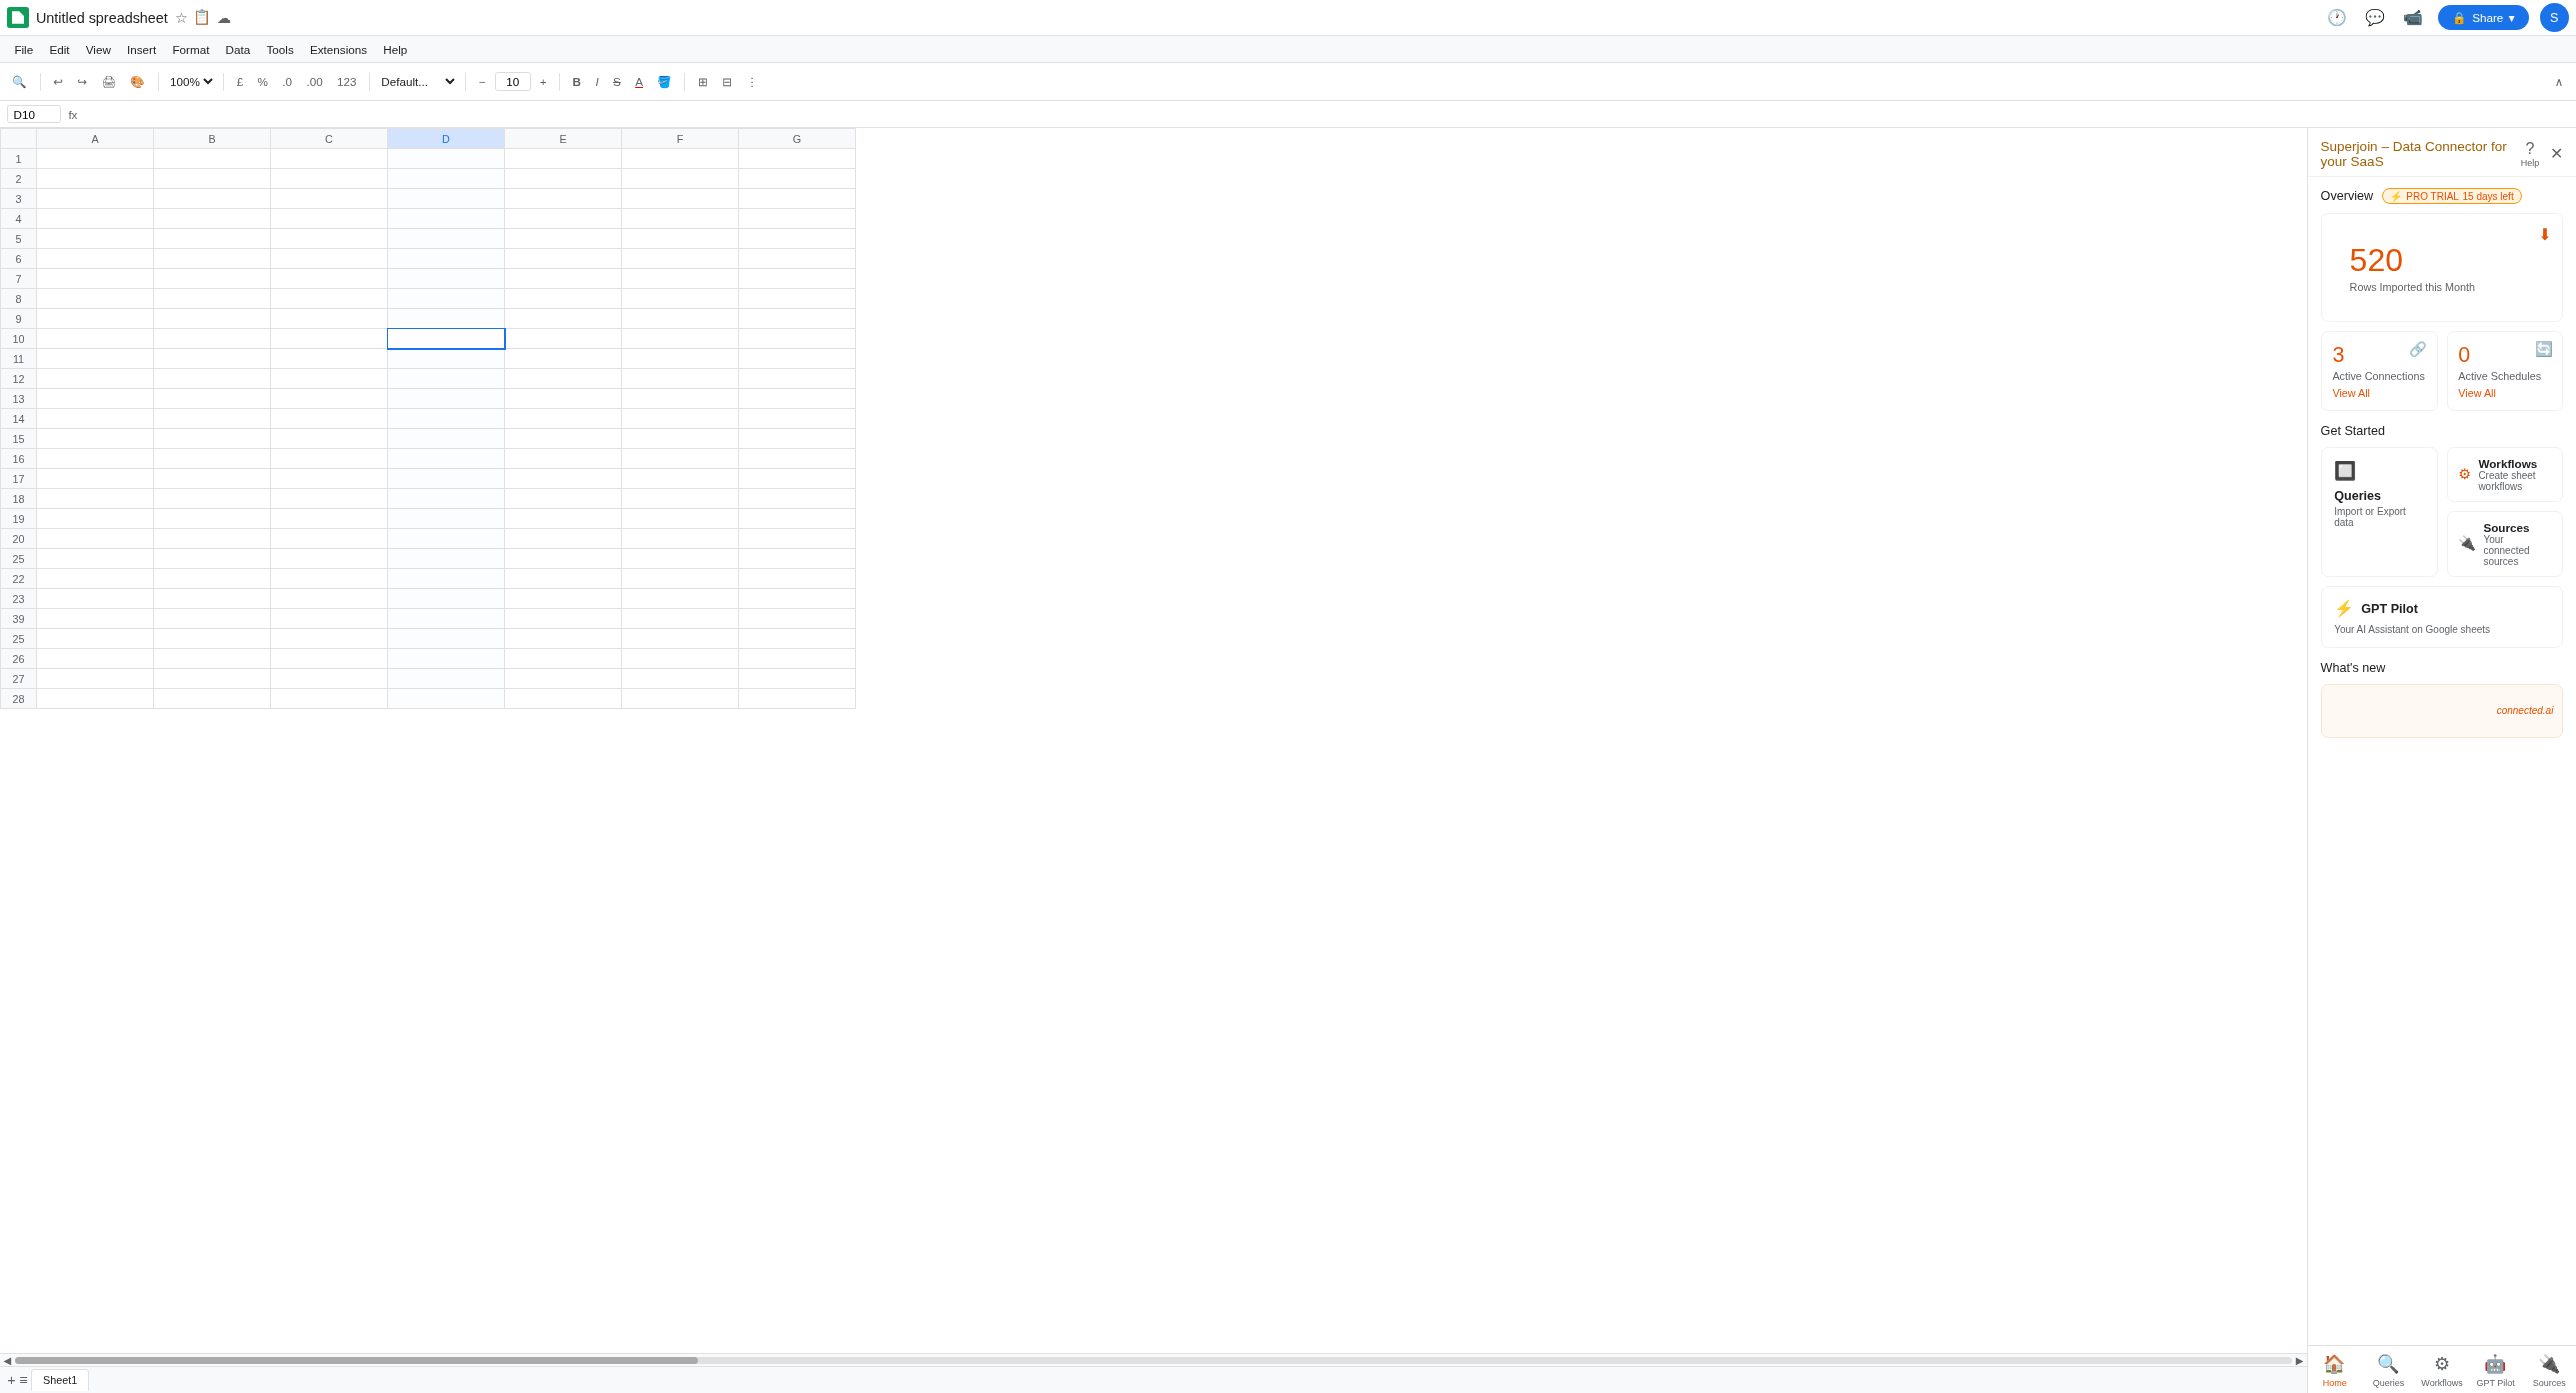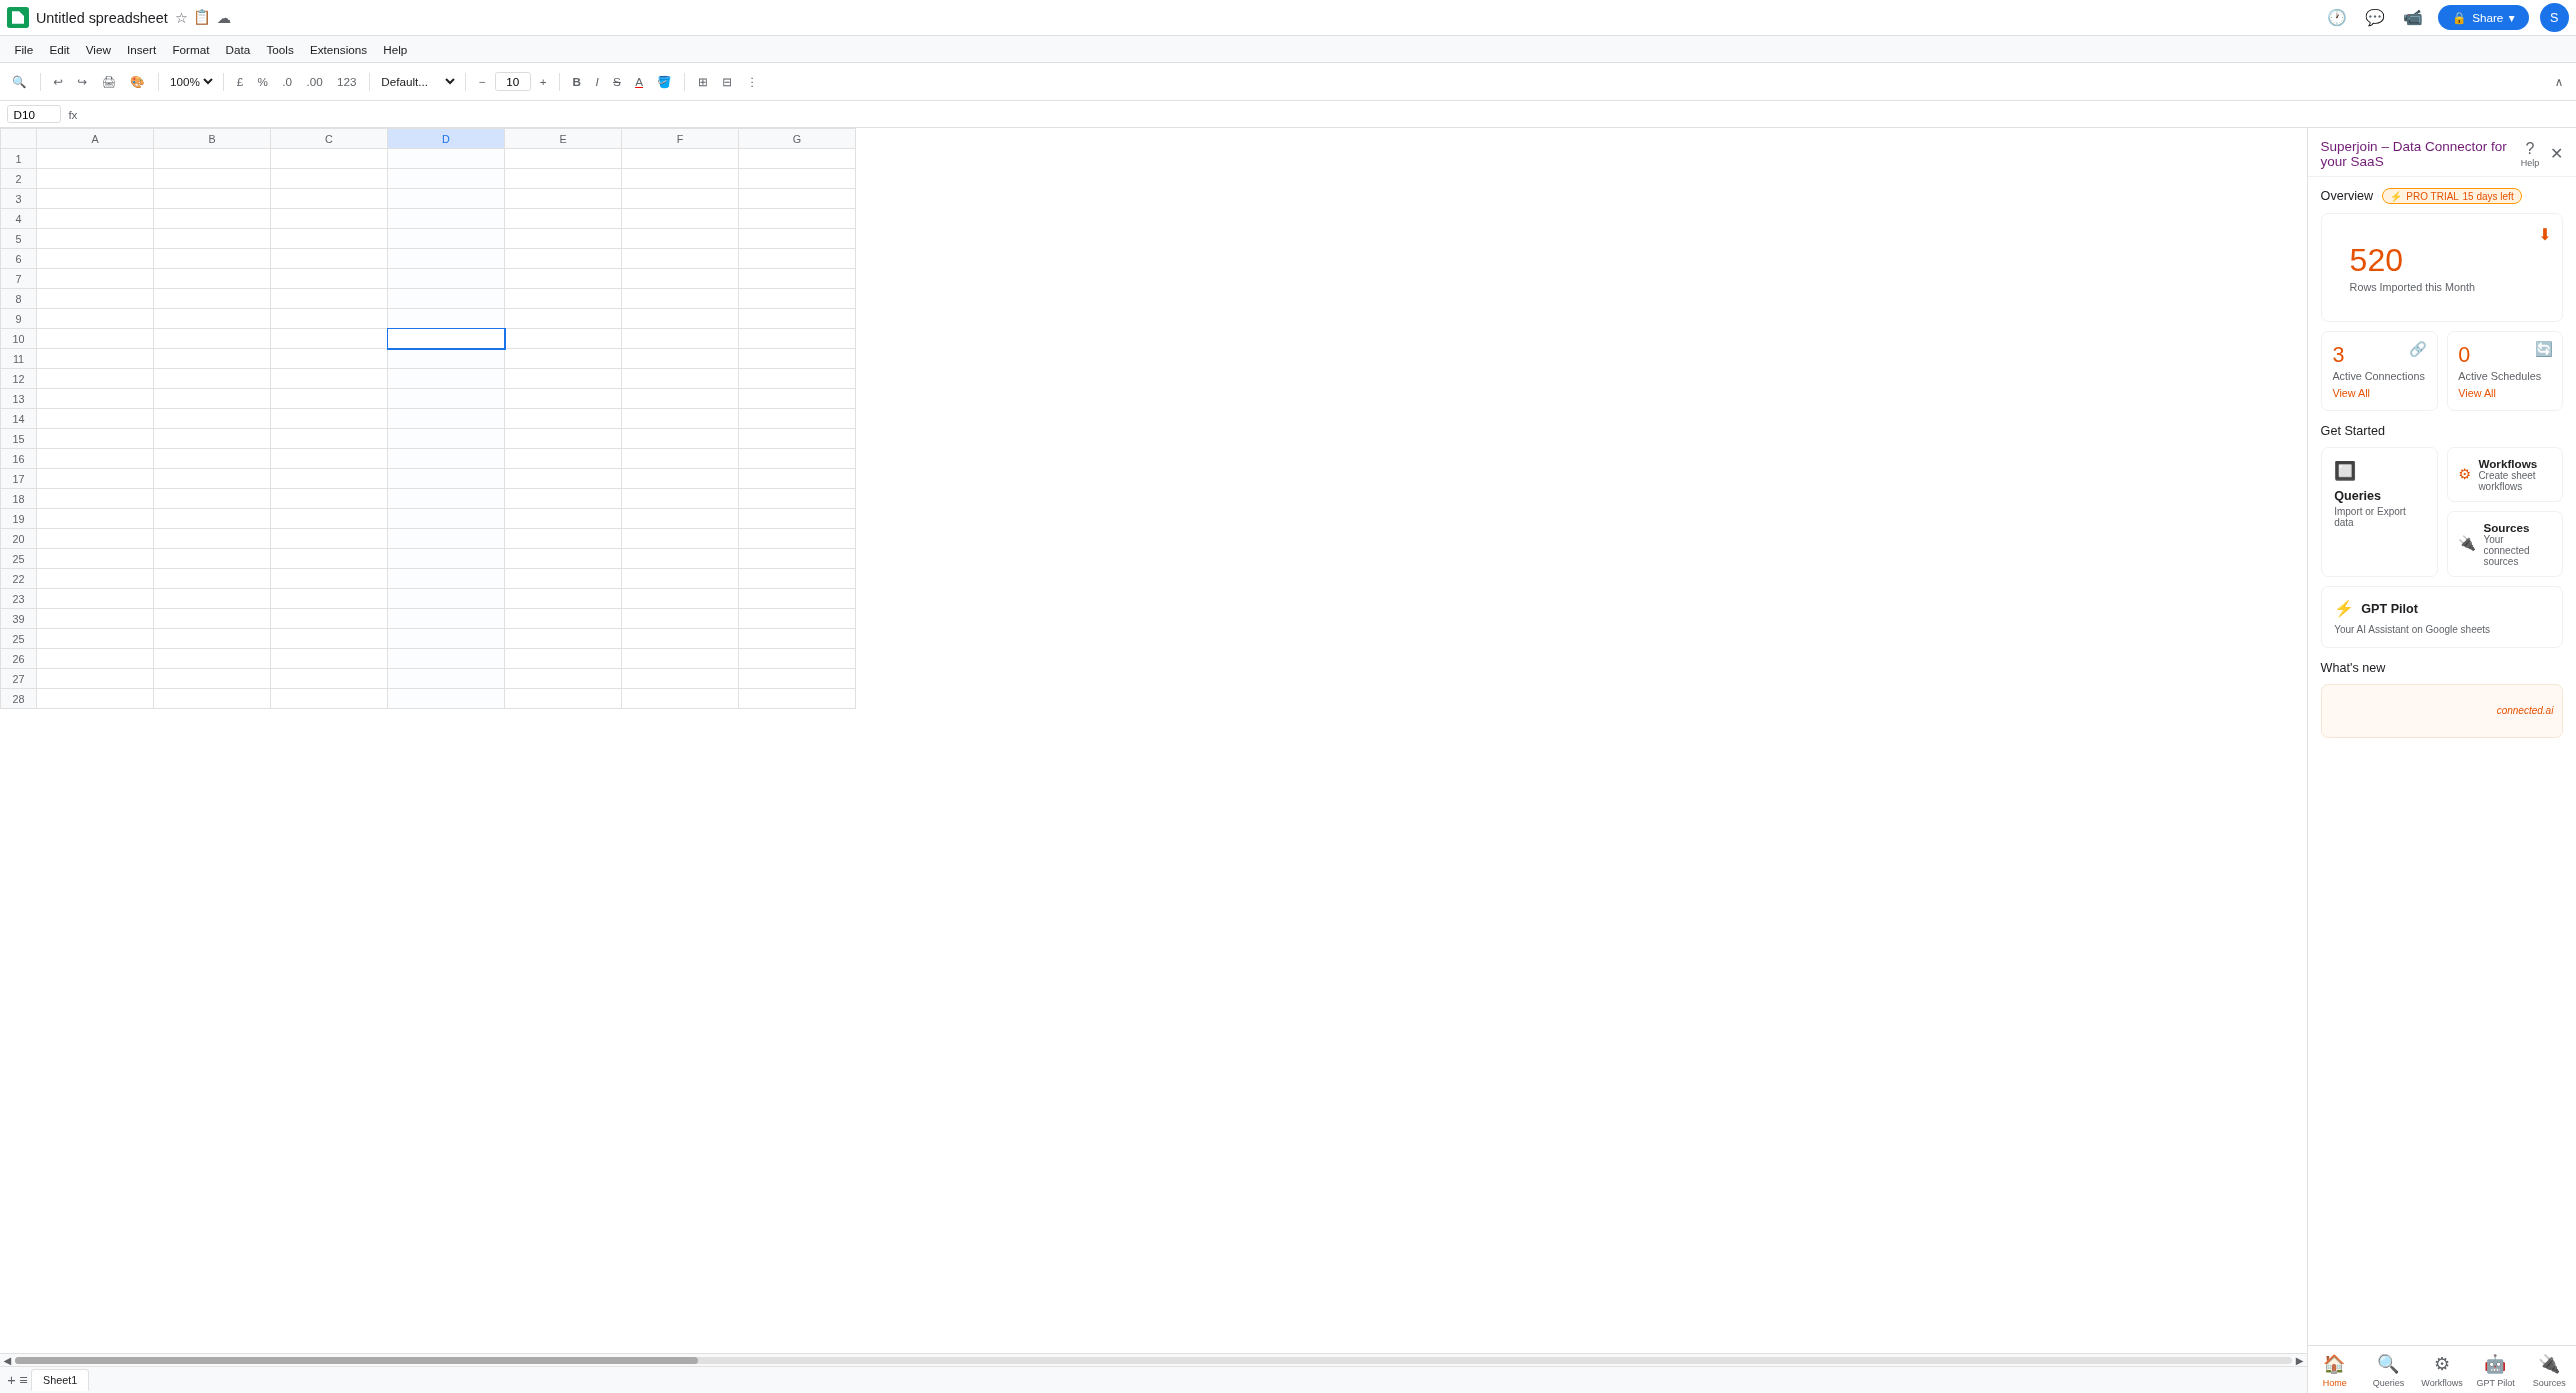--- a/index.html
+++ b/index.html
@@ -51,21 +51,21 @@
     .col-D { min-width: 72px; background: #e8f0fe22; }
 
     
     .sheet-tabs { display: flex; align-items: center; background: #f8f9fa; border-top: 0.9px solid #e0e0e0; height: 27px; padding: 0 7.2px; gap: 3.6px; }
     .sheet-tab { padding: 3.6px 10.8px; font-size: 10.8px; color: #202124; cursor: pointer; border-radius: 3.6px 3.6px 0 0; }
     .sheet-tab.active { background: #fff; border: 0.9px solid #e0e0e0; border-bottom: 0.9px solid #fff; }
 
     
     .sidebar { width: 269px; min-width: 269px; background: #fff; border-left: 0.9px solid #e0e0e0; display: flex; flex-direction: column; overflow: hidden; }
     .sidebar-header { display: flex; align-items: center; justify-content: space-between; padding: 10.8px 12.6px 7.2px; border-bottom: 0.9px solid #f0f0f0; }
-    .sidebar-title { font-size: 13.5px; font-weight: 500; color: #701a75; }
+    .sidebar-title { font-size: 13.5px; font-weight: 500; color: #a16207; }
     .help-area { display: flex; flex-direction: column; align-items: center; }
     .help-icon { color: #5f6368; font-size: 16px; cursor: pointer; }
     .help-label { font-size: 9px; color: #5f6368; }
     .close-icon { color: #5f6368; font-size: 16px; cursor: pointer; }
 
     
     .sidebar-content { flex: 1; overflow-y: auto; padding: 10.8px 12.6px; }
 
     
     .overview-header { display: flex; align-items: center; gap: 9px; margin-bottom: 9px; }

